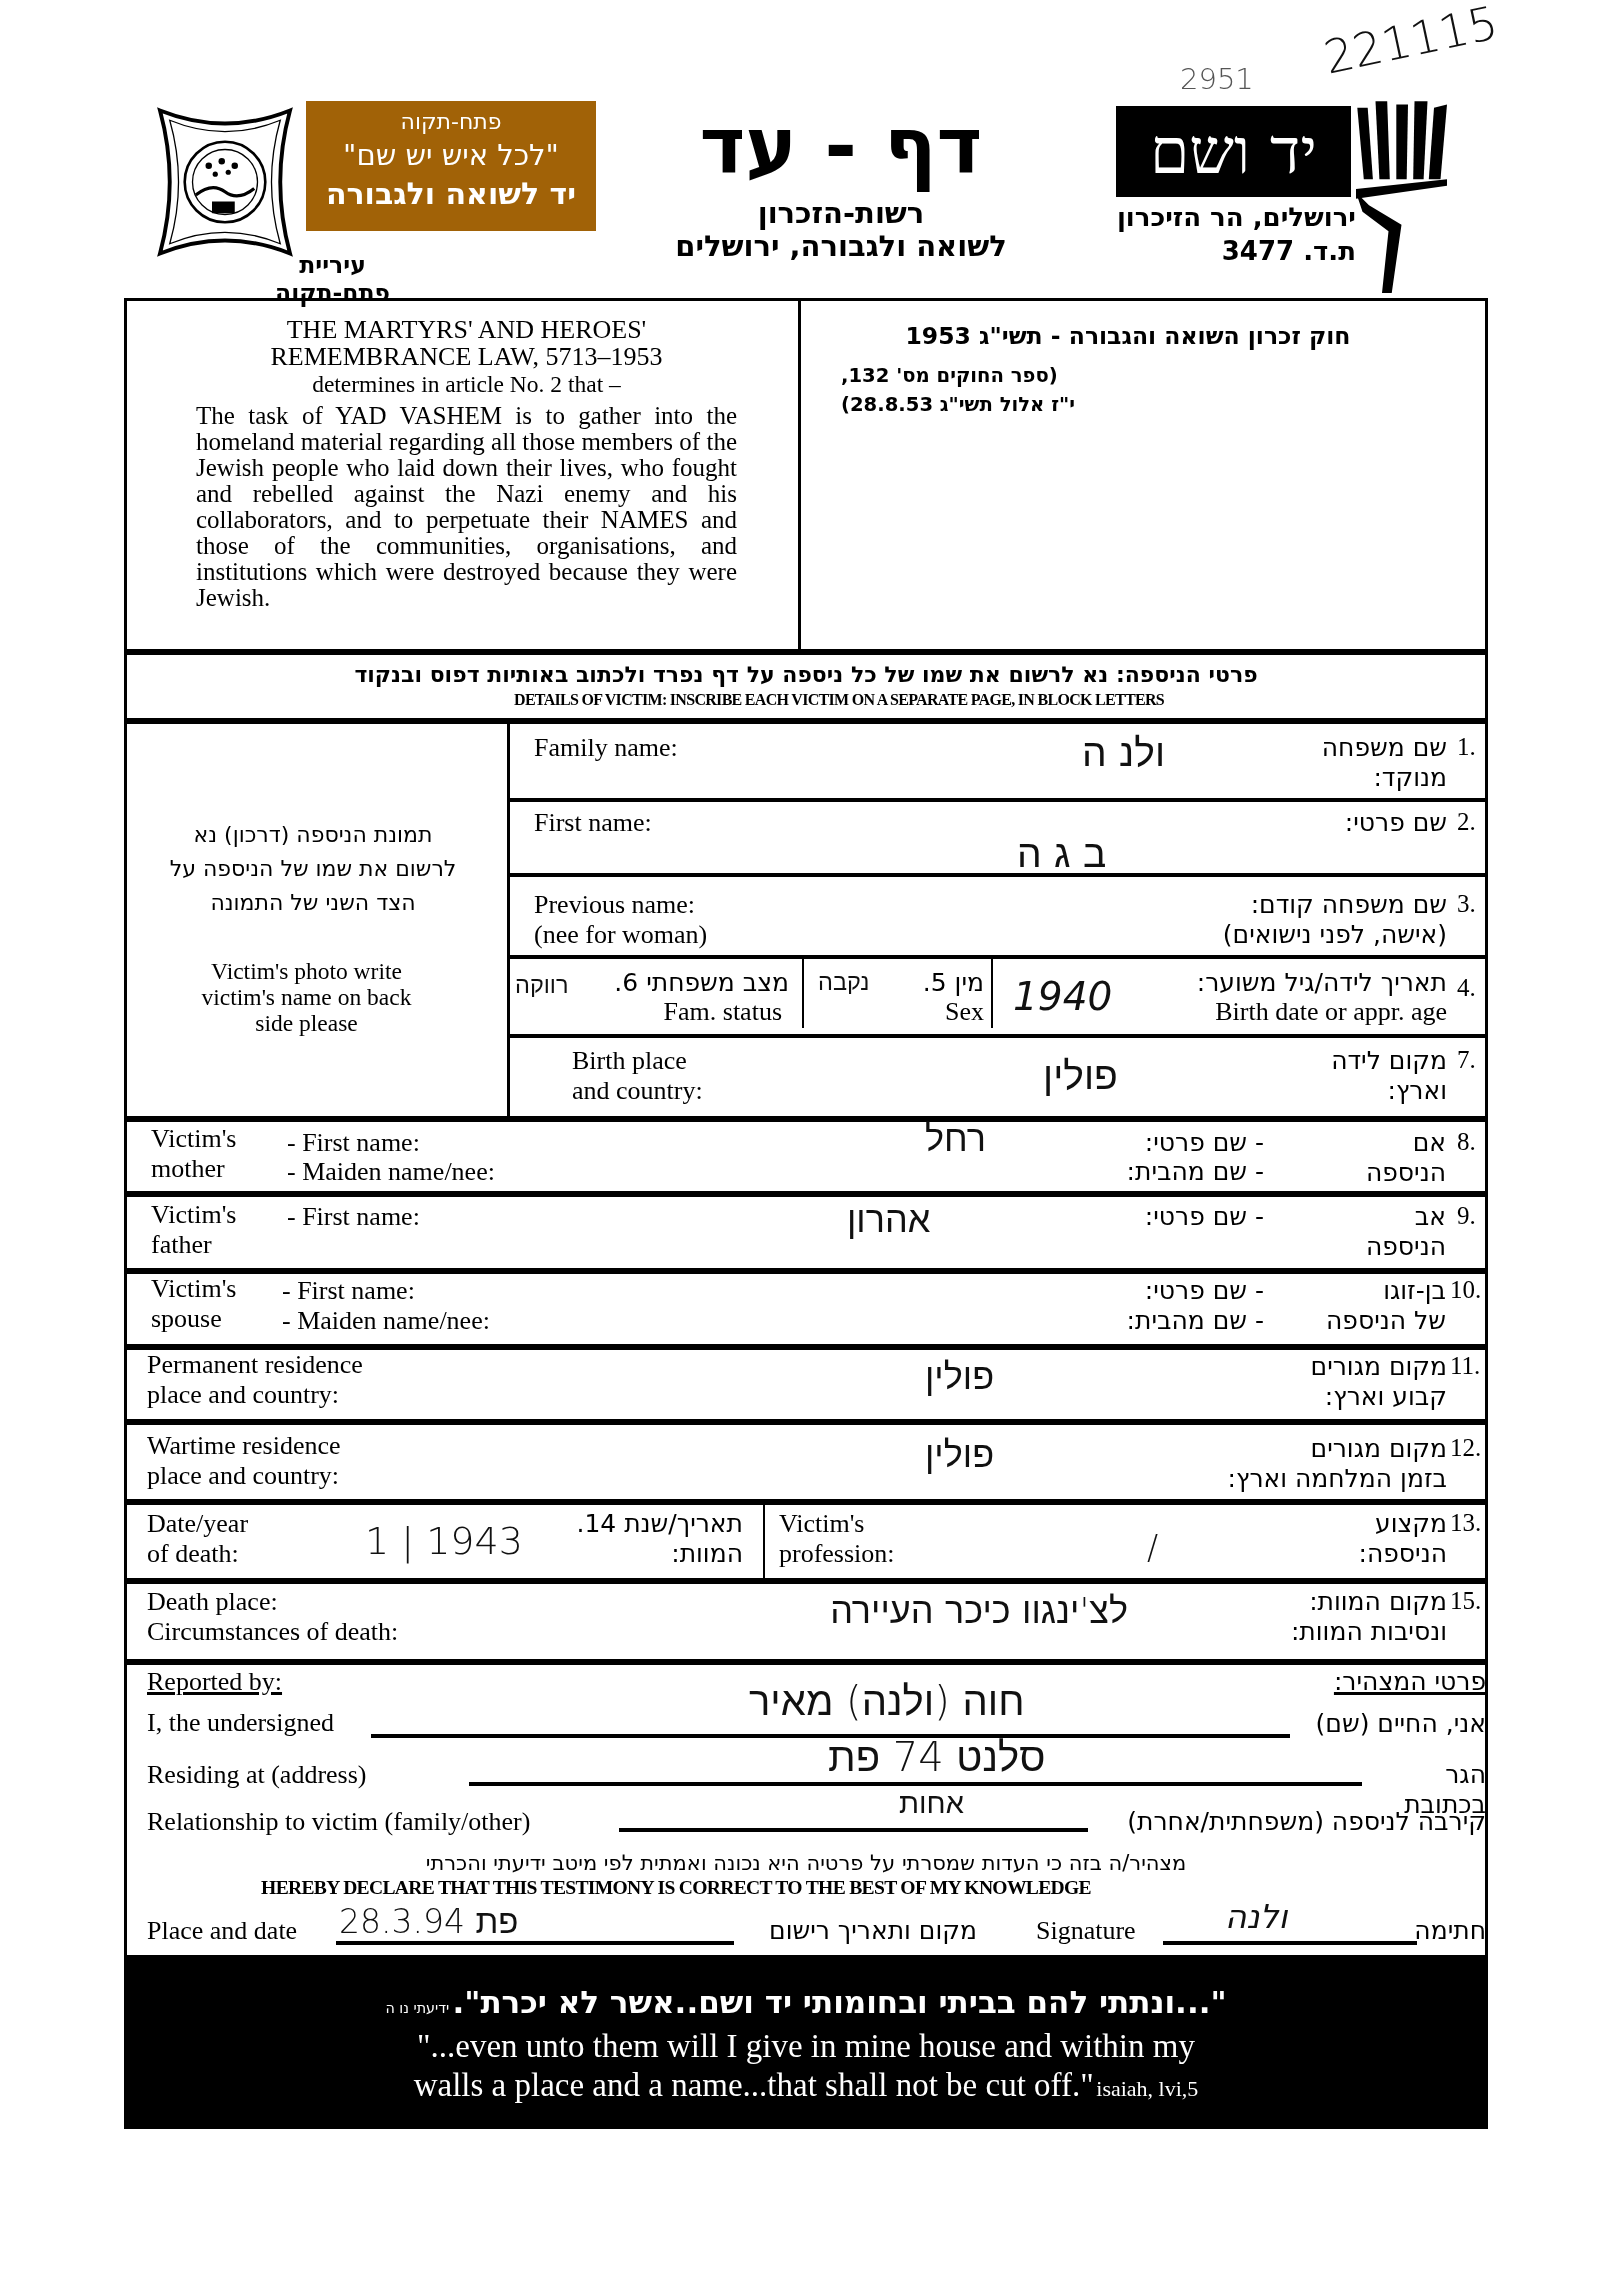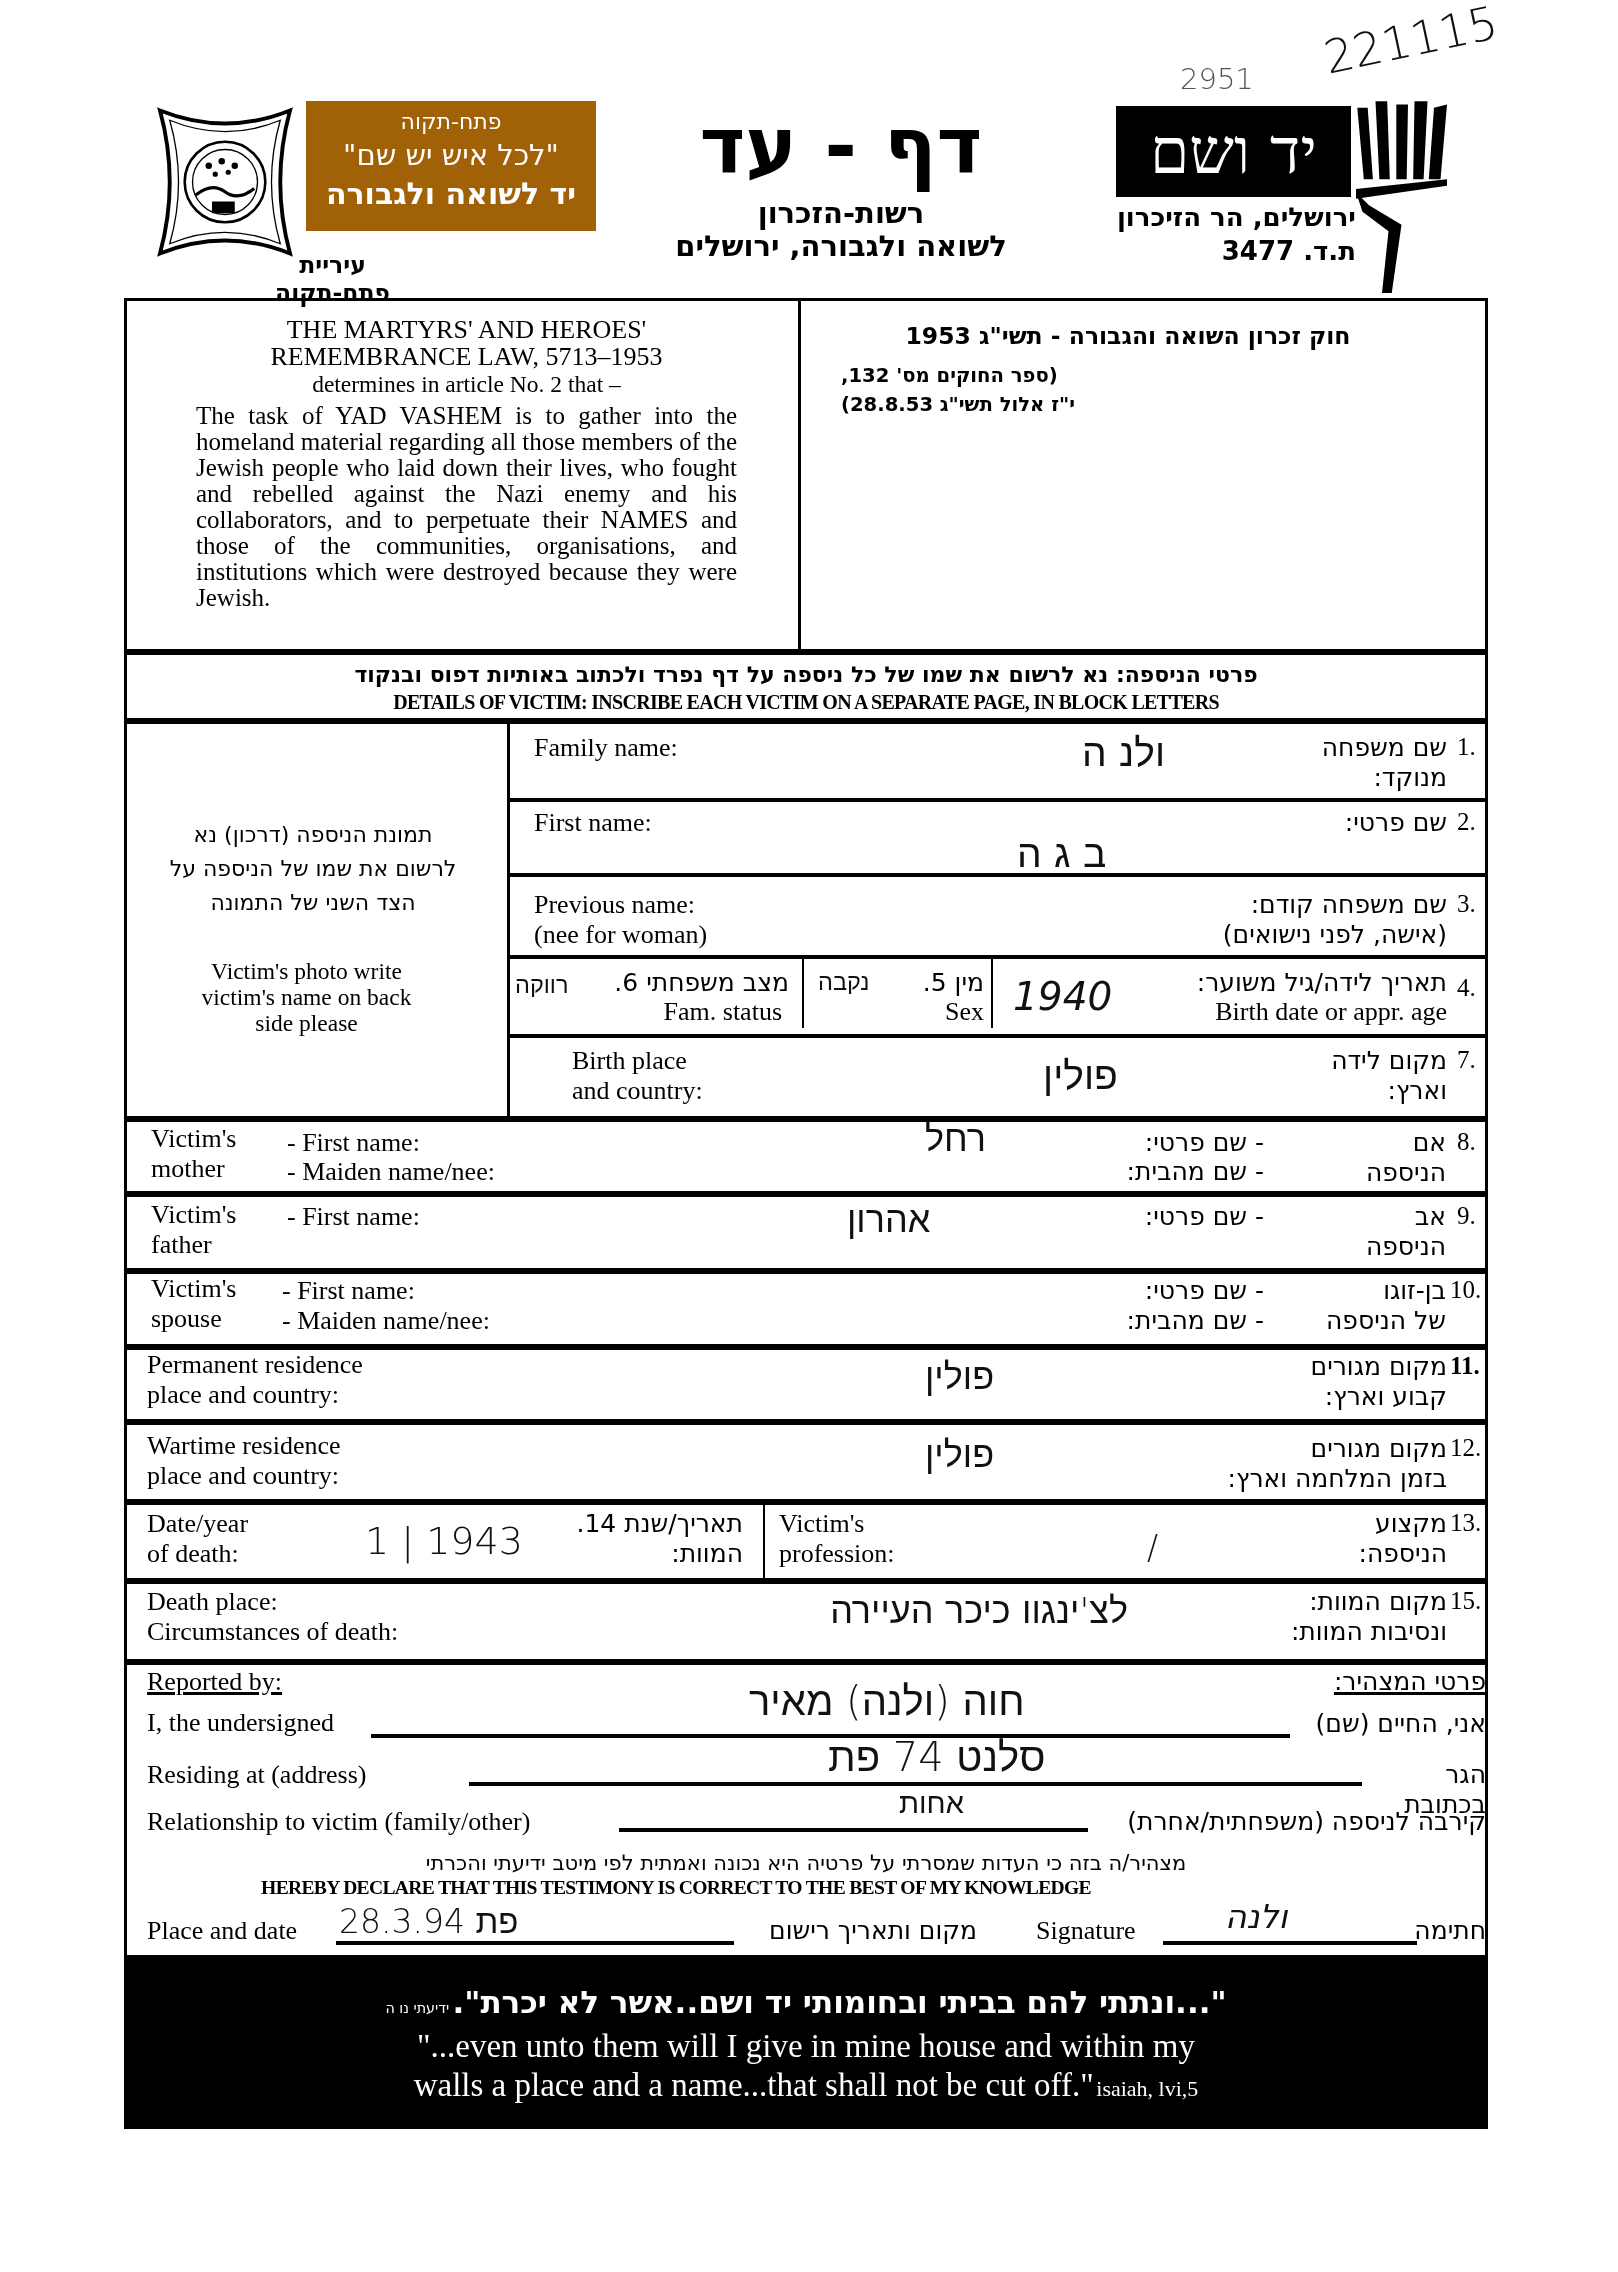--- a/index.html
+++ b/index.html
@@ -75,21 +75,21 @@
   <div style="text-align:justify;font-size:25px;line-height:26px;margin-top:3.9px;">The task of YAD VASHEM is to gather into the homeland material regarding all those members of the Jewish people who laid down their lives, who fought and rebelled against the Nazi enemy and his collaborators, and to perpetuate their NAMES and those of the communities, organisations, and institutions which were destroyed because they were Jewish.</div>
 </div>
 <div class="abs he" style="left:841px;top:319px;width:574px;">
   <div style="text-align:center;font-size:23.5px;line-height:34px;font-weight:bold;">חוק זכרון השואה והגבורה - תשי"ג 1953</div>
   <div style="text-align:left;font-size:19.6px;line-height:29px;margin-top:7.8px;font-weight:bold;">(ספר החוקים מס' 132,</div>
   <div style="text-align:left;font-size:19.6px;line-height:29px;font-weight:bold;">י"ז אלול תשי"ג 28.8.53)</div>
 </div>
 <div class="hline" style="left:124px;top:649px;width:1364px;"></div>
 
 <div class="abs he" style="left:124px;top:662px;width:1364px;text-align:center;font-size:22px;font-weight:bold;">פרטי הניספה: נא לרשום את שמו של כל ניספה על דף נפרד ולכתוב באותיות דפוס ובנקוד</div>
-<div class="abs" style="left:124px;top:691px;width:1364px;text-align:center;font-size:20px;font-weight:bold;letter-spacing:-0.7px;">DETAILS OF VICTIM: INSCRIBE EACH VICTIM ON A SEPARATE PAGE, IN BLOCK LETTERS</div>
+<div class="abs" style="left:124px;top:691px;width:1364px;text-align:center;font-size:16px;font-weight:bold;letter-spacing:-0.7px;padding-left:33px;">DETAILS OF VICTIM: INSCRIBE EACH VICTIM ON A SEPARATE PAGE, IN BLOCK LETTERS</div>
 <div class="hline" style="left:124px;top:718px;width:1364px;"></div>
 
 <div class="vline" style="left:507px;top:722px;height:398px;"></div>
 <div class="abs he" style="left:163px;top:818px;width:300px;text-align:center;font-size:22px;line-height:34px;">תמונת הניספה (דרכון) נא לרשום את שמו של הניספה על הצד השני של התמונה</div>
 <div class="abs" style="left:189px;top:958px;width:235px;text-align:center;font-size:23.5px;line-height:26px;">Victim's photo write victim's name on back side please</div>
 
 <div class="abs en" style="left:534px;top:733px;">Family name:</div>
 <div class="abs hw" style="left:1082px;top:730px;font-size:39px;direction:rtl;">ולנ ה</div>
 <div class="abs heb" style="left:1238px;top:733px;width:209px;text-align:right;"><span>שם משפחה</span><br><span>מנוקד:</span></div>
 <div class="abs num" style="left:1457px;top:733px;">1.</div>
@@ -149,21 +149,21 @@
 <div class="abs en" style="left:282px;top:1306px;">- Maiden name/nee:</div>
 <div class="abs heb" style="left:1108px;top:1276px;width:156px;text-align:right;">- שם פרטי:</div>
 <div class="abs heb" style="left:1108px;top:1306px;width:156px;text-align:right;">- שם מהבית:</div>
 <div class="abs heb" style="left:1303px;top:1276px;width:143px;text-align:right;"><span>בן-זוגו</span><br><span>של הניספה</span></div>
 <div class="abs num" style="left:1450px;top:1276px;">10.</div>
 <div class="hline" style="left:124px;top:1344px;width:1364px;"></div>
 
 <div class="abs en" style="left:147px;top:1350px;"><span>Permanent residence</span><br><span>place and country:</span></div>
 <div class="abs hw" style="left:925px;top:1356px;font-size:36px;direction:rtl;">פולין</div>
 <div class="abs heb" style="left:1173px;top:1352px;width:274px;text-align:right;"><span>מקום מגורים</span><br><span>קבוע וארץ:</span></div>
-<div class="abs num" style="left:1450px;top:1352px;font-weight:bold;">11.</div>
+<div class="abs num" style="left:1450px;top:1352px;">11.</div>
 <div class="hline" style="left:124px;top:1419px;width:1364px;"></div>
 
 <div class="abs en" style="left:147px;top:1431px;"><span>Wartime residence</span><br><span>place and country:</span></div>
 <div class="abs hw" style="left:925px;top:1434px;font-size:36px;direction:rtl;">פולין</div>
 <div class="abs heb" style="left:1173px;top:1434px;width:274px;text-align:right;"><span>מקום מגורים</span><br><span>בזמן המלחמה וארץ:</span></div>
 <div class="abs num" style="left:1450px;top:1434px;">12.</div>
 <div class="hline" style="left:124px;top:1499px;width:1364px;"></div>
 
 <div class="vline" style="left:763px;top:1502px;height:77px;width:2px;"></div>
 <div class="abs en" style="left:147px;top:1509px;"><span>Date/year</span><br><span>of death:</span></div>

